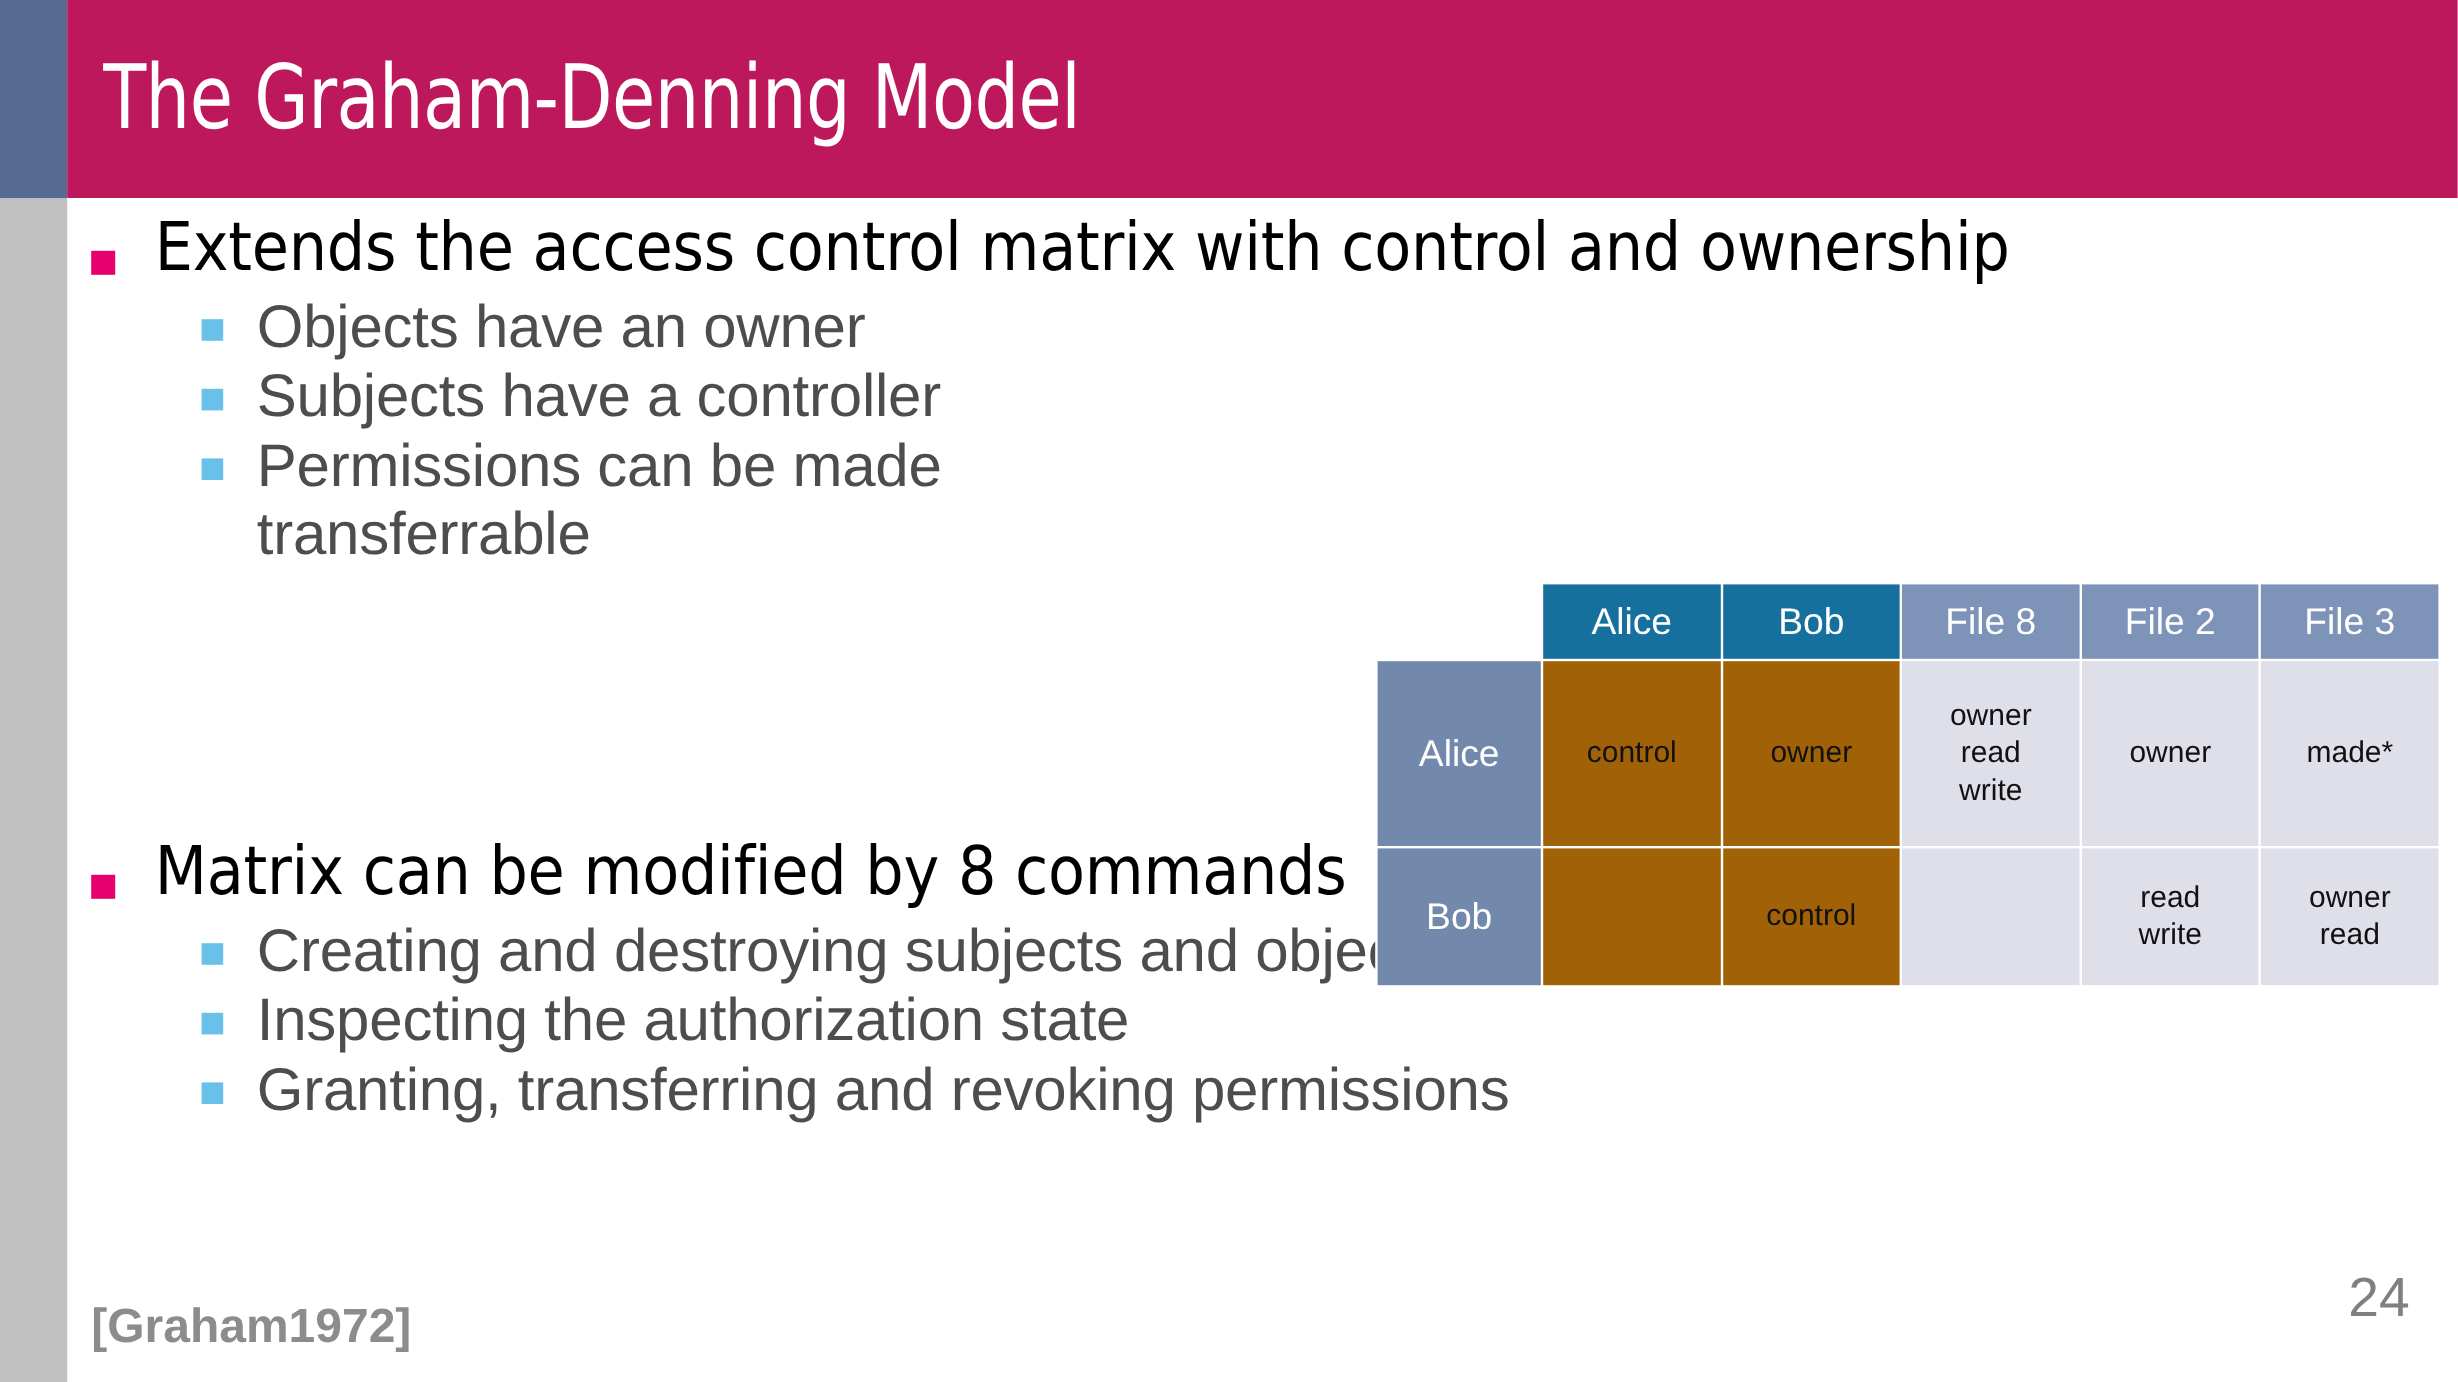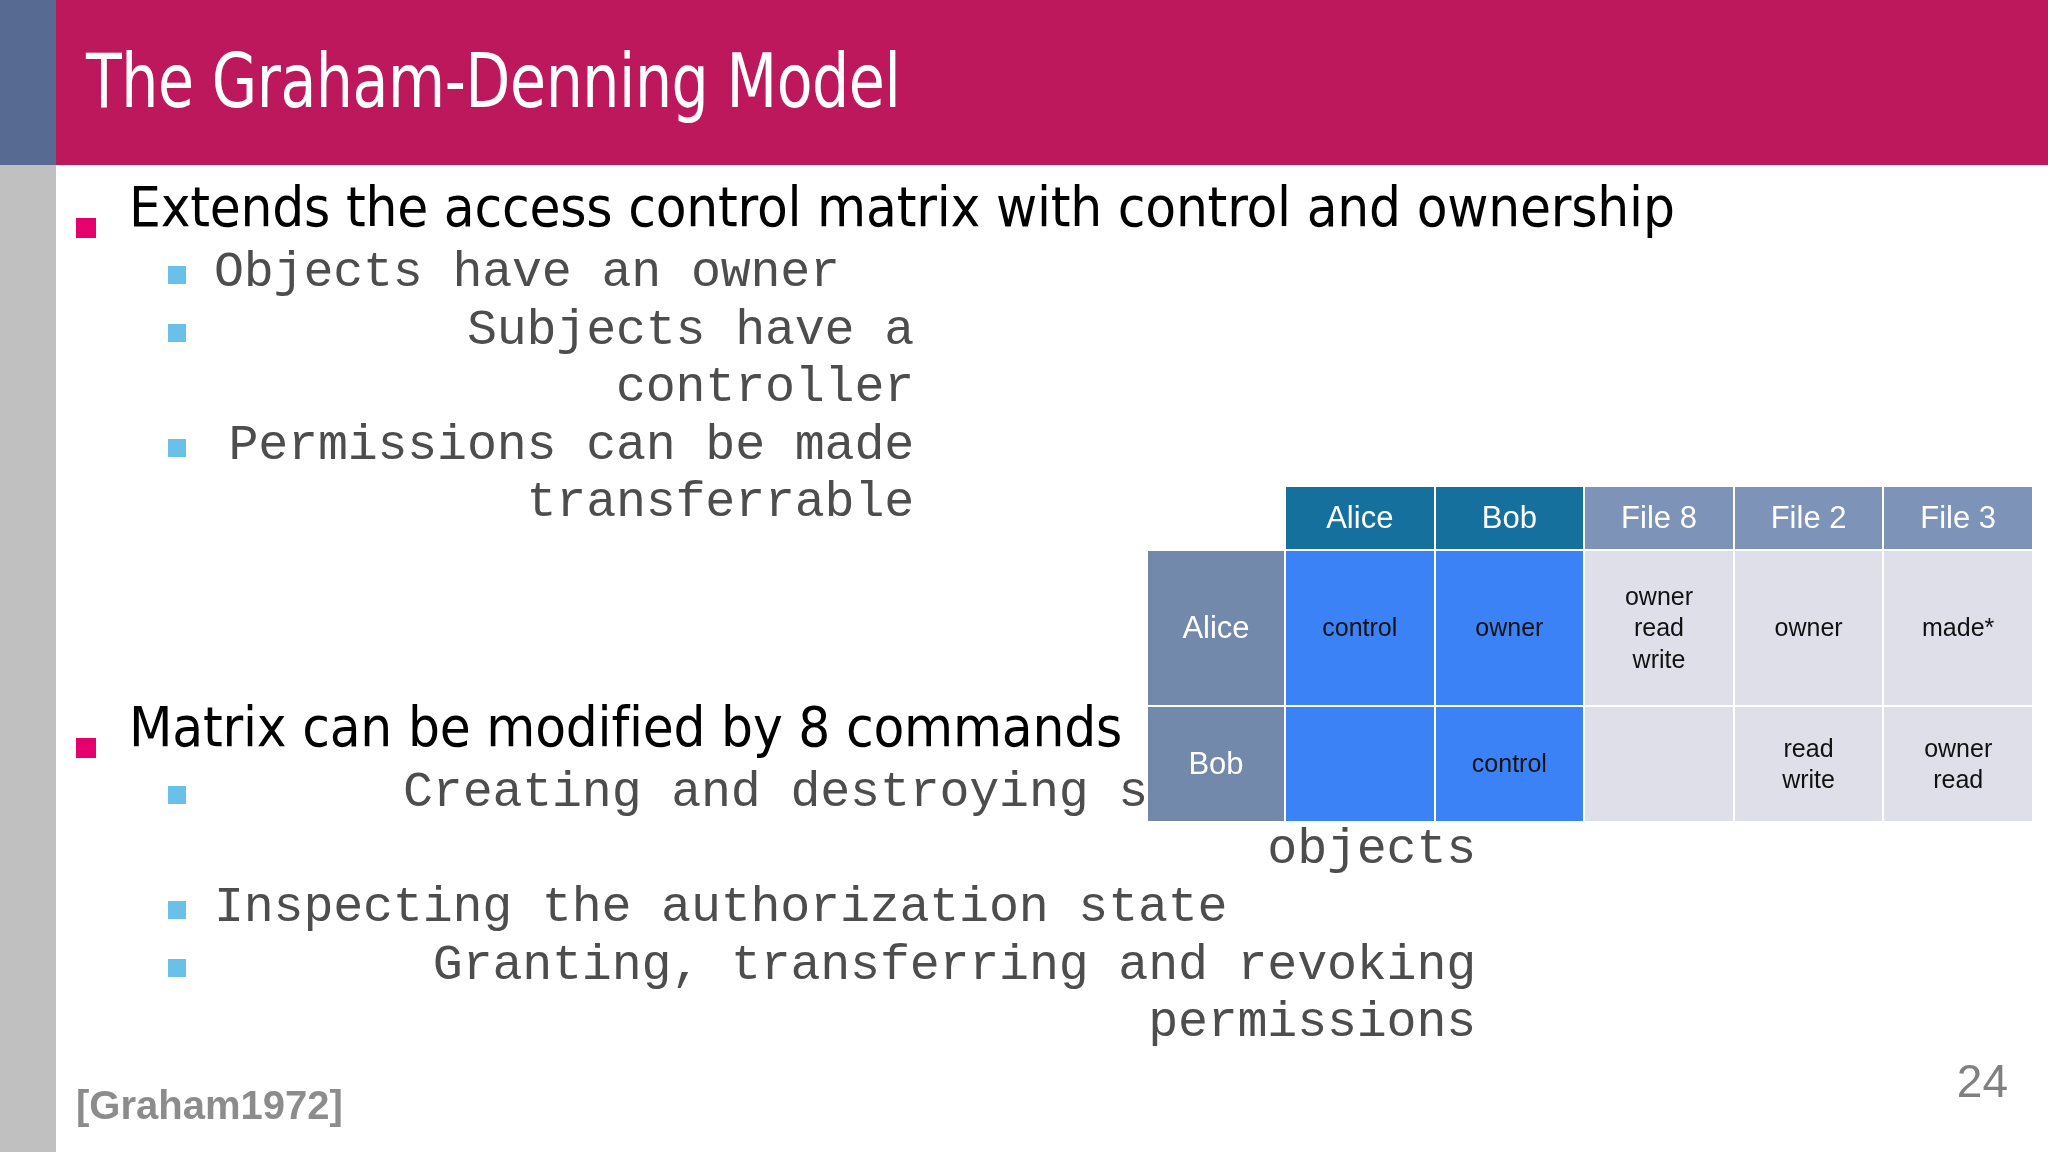--- a/index.html
+++ b/index.html
@@ -65,21 +65,21 @@
     right: 0; bottom: 0;
   }
 
   .bullet-block { position: absolute; }
   #block-1 { left: 20px; top: 10px; width: 1950px; }
   #block-2 { left: 20px; top: 530px; width: 1400px; }
 
   
   .l1 {
     display: flex;
-    align-items: flex-end;
+    align-items: center;
     margin-bottom: 6px;
   }
   .l1 .sq {
     width: 20px; height: 20px;
     background: #e5006d;
     flex: 0 0 20px;
     margin-top: 24px;
     margin-right: 33px;
   }
   .l1 .txt {
@@ -102,26 +102,25 @@
   }
   .l2 .sq {
     width: 18px; height: 18px;
     background: #69c0e8;
     flex: 0 0 18px;
     margin-top: 22px;
     margin-right: 28px;
   }
   .l2 .txt {
     color: #4d4d4d;
-    font-family: Liberation Mono, monospace;
+    font-family: Liberation Sans, sans-serif;
     font-size: 50px;
     line-height: 1.14;
     font-weight: 400;
     letter-spacing: -0.2px;
-    text-align: right;
   }
   #block-1 .l2 .txt { max-width: 700px; }
 
   
   .matrix-wrap {
     position: absolute;
     left: 1090px;
     top: 320px;
     width: 888px;
   }
@@ -161,21 +160,21 @@
     font-weight: bold;
     width: 136px;
   }
   td.cell {
     font-family: "Liberation Sans", "DejaVu Sans", sans-serif;
     font-size: 25px;
     color: #111111;
     line-height: 1.25;
     padding: 6px 2px;
   }
-  td.cell-subject { background: #3b82f6; }
+  td.cell-subject { background: #a16207; }
   td.cell-object  { background: #dedfe8; }
 
   tr.row-alice td { height: 154px; }
   tr.row-bob   td { height: 114px; }
 
   
   .citation {
     position: absolute;
     left: 76px;
     bottom: 24px;

